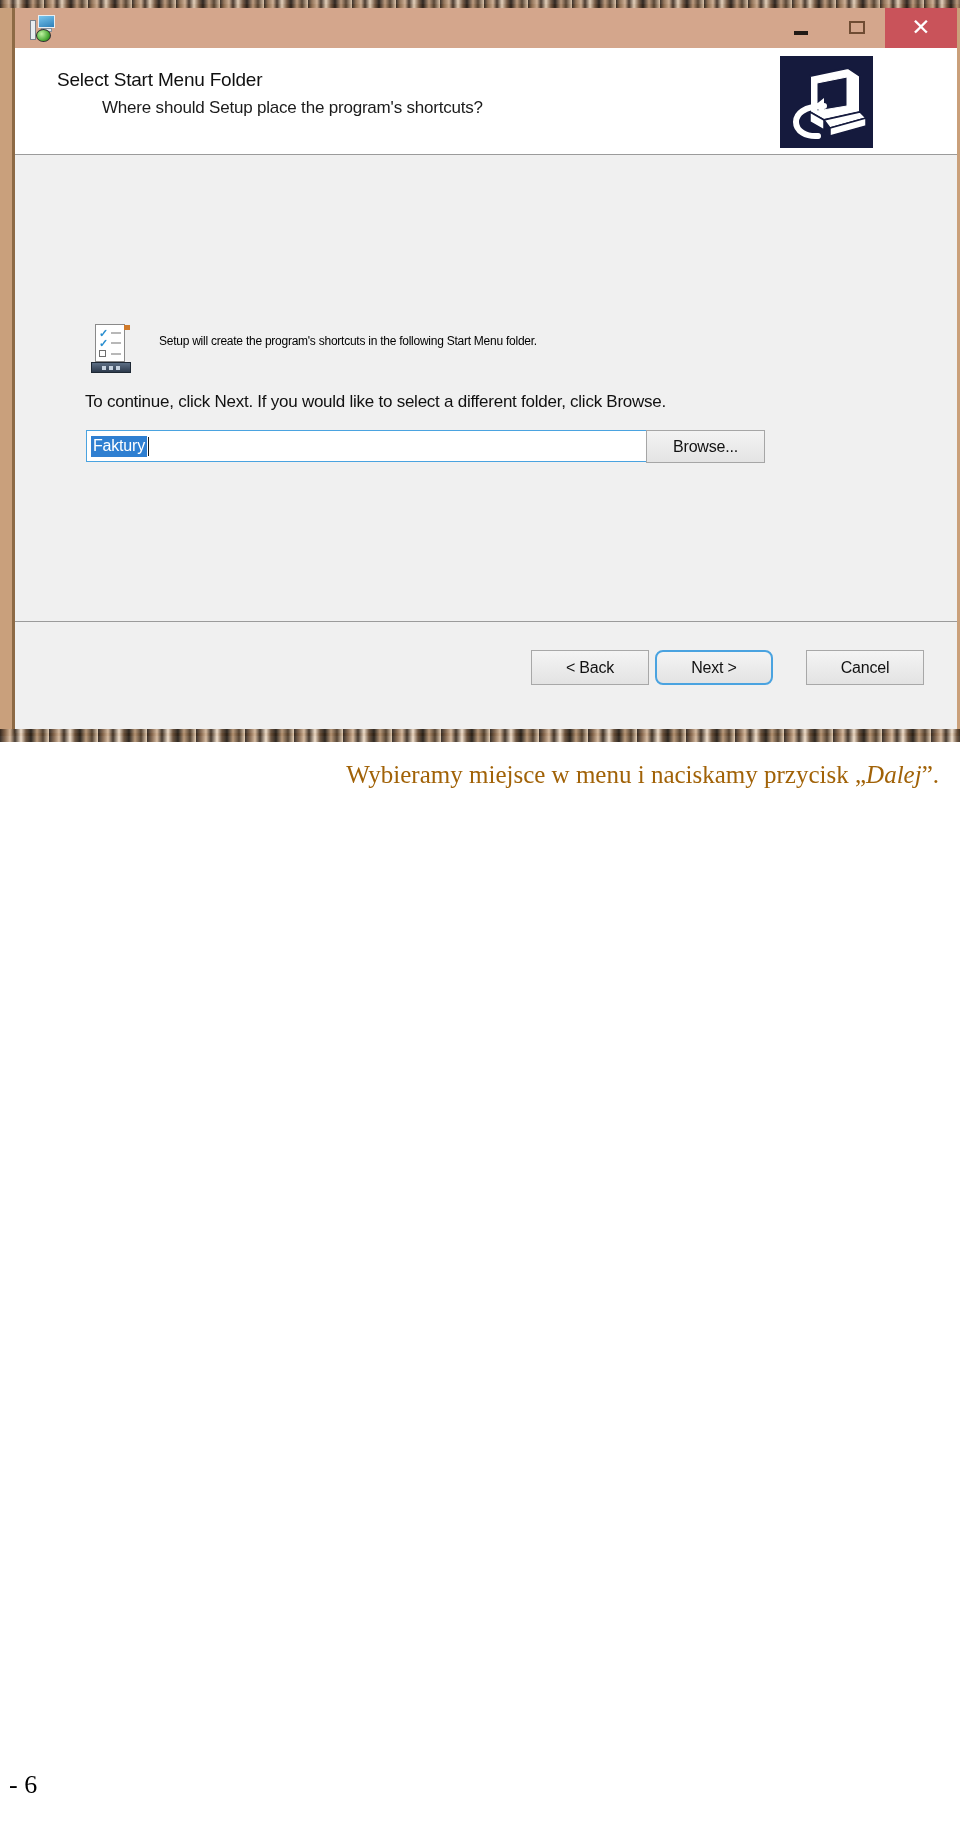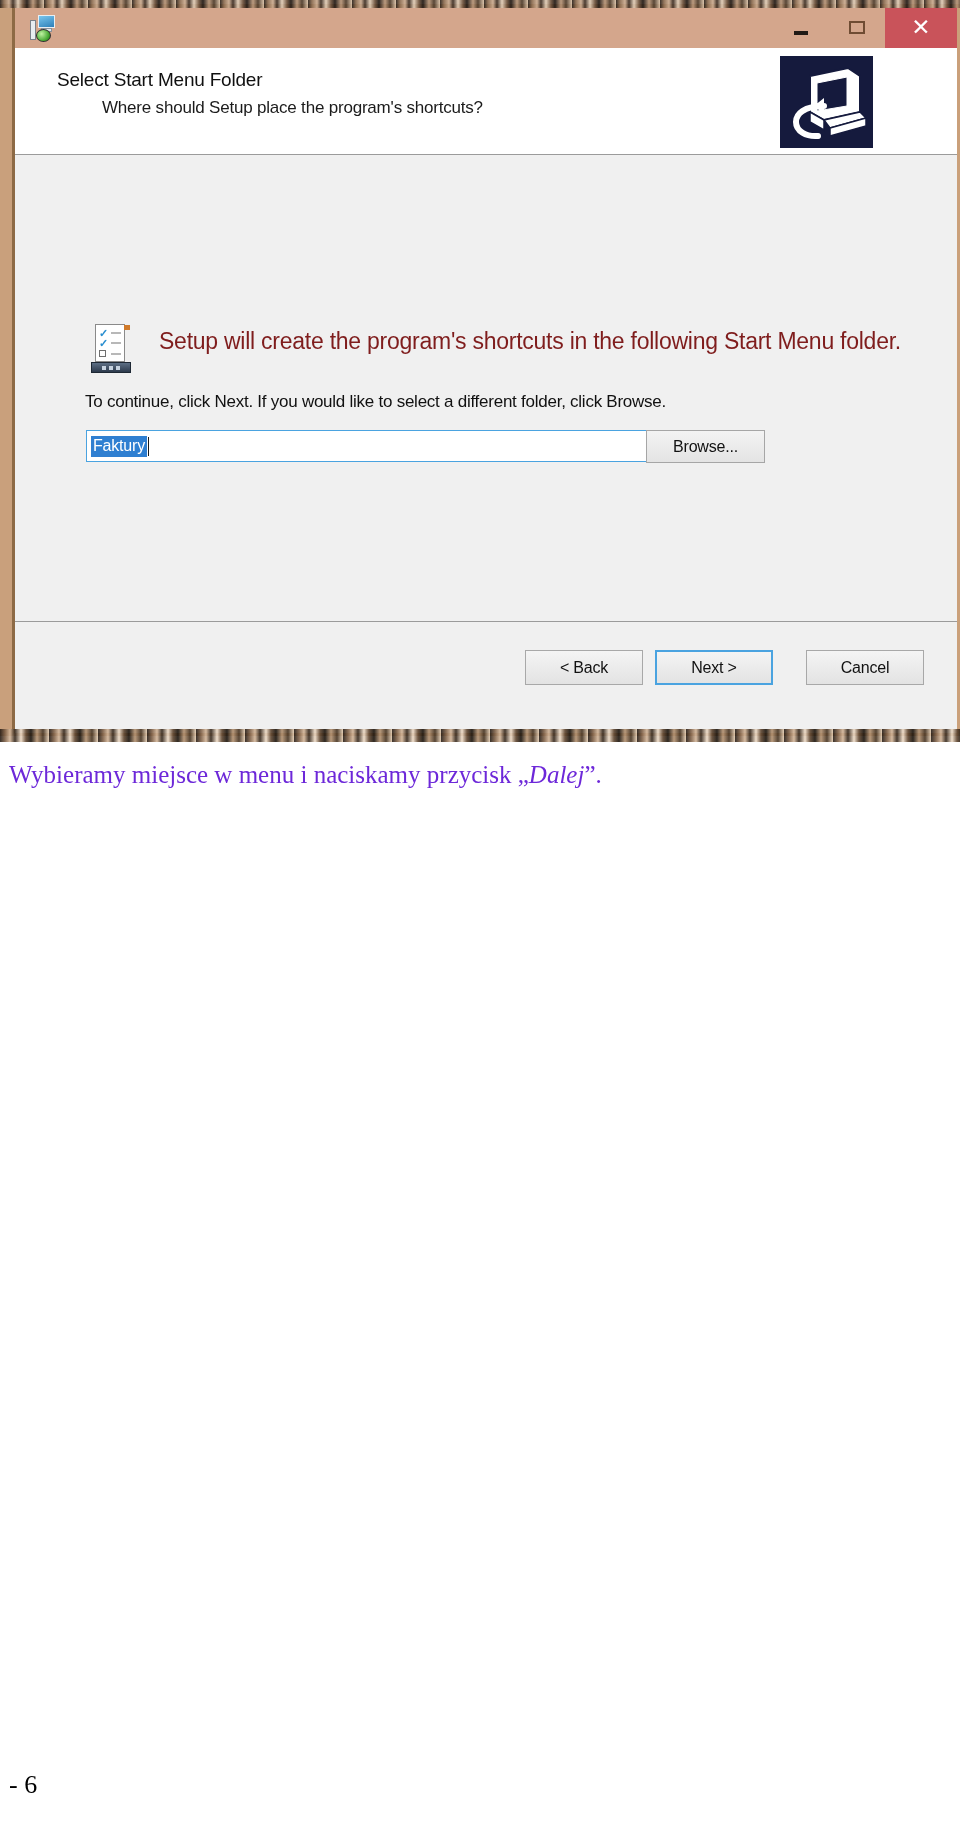--- a/index.html
+++ b/index.html
@@ -243,23 +243,23 @@
     gap: 3px;
   }
   .info-icon .tray i {
     width: 4px; height: 4px;
     background: #c7d3e0;
     display: block;
   }
 
   .body-text-1 {
     position: absolute;
-    left: 144px; top: 173px;
-    font-size: 23px;
-    color: #7f1d1d;
+    left: 144px; top: 179px;
+    font-size: 12px;
+    color: #000000;
     letter-spacing: -0.25px;
     white-space: nowrap;
   }
   .body-text-2 {
     position: absolute;
     left: 70px; top: 237px;
     font-size: 17px;
     color: #111111;
     letter-spacing: -0.25px;
     white-space: nowrap;
@@ -345,36 +345,37 @@
     background: linear-gradient(180deg,#f4f4f4,#e3e3e3);
     border: 1px solid #a8a8a8;
     box-sizing: border-box;
     display: flex;
     align-items: center;
     justify-content: center;
     font-size: 16px;
     color: #111111;
     letter-spacing: -0.2px;
   }
-  .nav-button.gap-sm { margin-left: 12px; }
+  .nav-button.gap-sm { margin-left: 6px; border-radius: 8px; }
   .nav-button.gap-lg { margin-left: 33px; }
   .nav-button.focused {
     border: 2px solid #4aa3e0;
   }
 
   
   .doc-caption {
     position: absolute;
     left: 9px; top: 761px;
     width: 930px;
     font-family: "Liberation Serif", serif;
     font-size: 25px;
-    color: #6d28d9;
+    color: #a16207;
     z-index: 5;
     white-space: nowrap;
+    text-align: right;
   }
   .doc-caption .ital { font-style: italic; }
 
   .page-footer {
     position: absolute;
     left: 9px; top: 1770px;
     font-family: "Liberation Serif", serif;
     font-size: 26px;
     color: #000000;
     z-index: 5;

